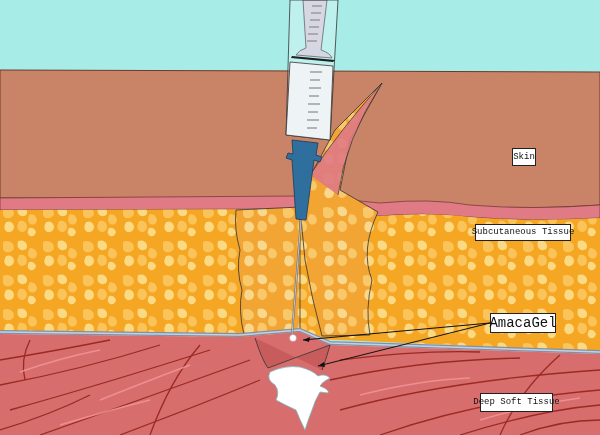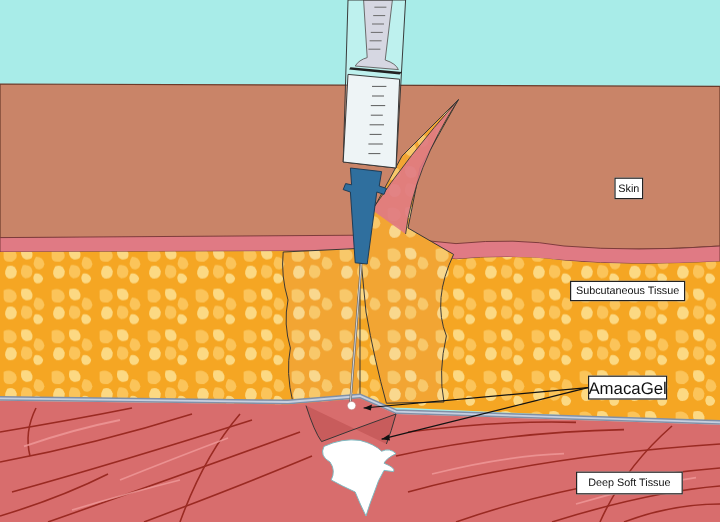--- a/index.html
+++ b/index.html
@@ -1,21 +1,21 @@
 <!DOCTYPE html>
 <html><head>
 <meta charset="utf-8">
 <style>
   html, body { margin: 0; padding: 0; }
   body { width: 600px; height: 435px; overflow: hidden; background: #a8ece8; font-family: "DejaVu Sans", sans-serif; }
   #stage { position: relative; width: 600px; height: 435px; }
   #stage svg { position: absolute; left: 0; top: 0; }
   .label {
     position: absolute; background: #ffffff; border: 1px solid #222;
-    font-family: Liberation Sans, sans-serif; color: #111; white-space: nowrap;
+    font-family: Liberation Mono, monospace; color: #111; white-space: nowrap;
     line-height: 1; box-sizing: border-box; display: flex; align-items: center; justify-content: center;
   }
   .label.small { font-size: 9px; padding: 2px 3px; }
   .label.big { font-size: 14px; padding: 2px 4px; text-align: center; }
 </style>
 </head>
 <body>
 
 <div id="stage">
 <svg width="600" height="435" viewBox="0 0 600 435">
@@ -119,16 +119,16 @@
 
   <g stroke="#111" stroke-width="1">
     <line x1="490" y1="323" x2="303" y2="340"></line>
     <line x1="490" y1="323" x2="318" y2="366"></line>
   </g>
   <path d="M303 340 l7 -3 l-1 5z" fill="#111"></path>
   <path d="M318 366 l6 -4 l1 5z" fill="#111"></path>
 </svg>
 
 <div class="label small" style="left:512px;top:148px;width:24px;height:18px;">Skin</div>
-<div class="label small" style="left:475px;top:234px;width:96px;height:17px;">Subcutaneous Tissue</div>
+<div class="label small" style="left:475px;top:224px;width:96px;height:17px;">Subcutaneous Tissue</div>
 <div class="label big" style="left:490px;top:313px;width:66px;height:20px;">AmacaGel</div>
-<div class="label small" style="left:480px;top:393px;width:89px;height:19px;">Deep Soft Tissue</div>
+<div class="label small" style="left:480px;top:393px;width:73px;height:19px;">Deep Soft Tissue</div>
 </div>
 
 </body></html>

